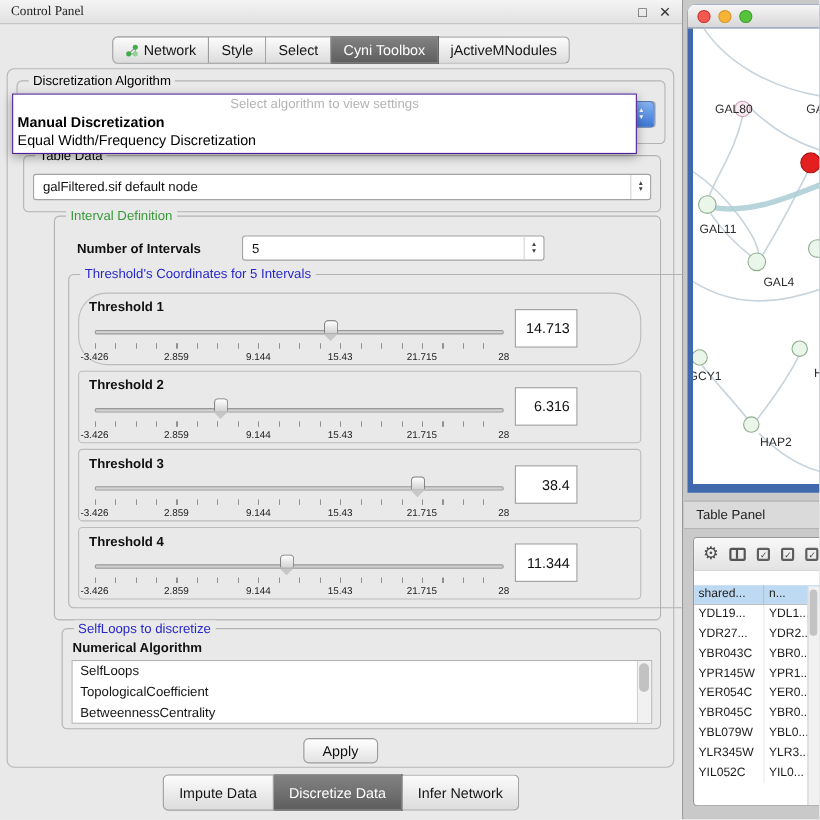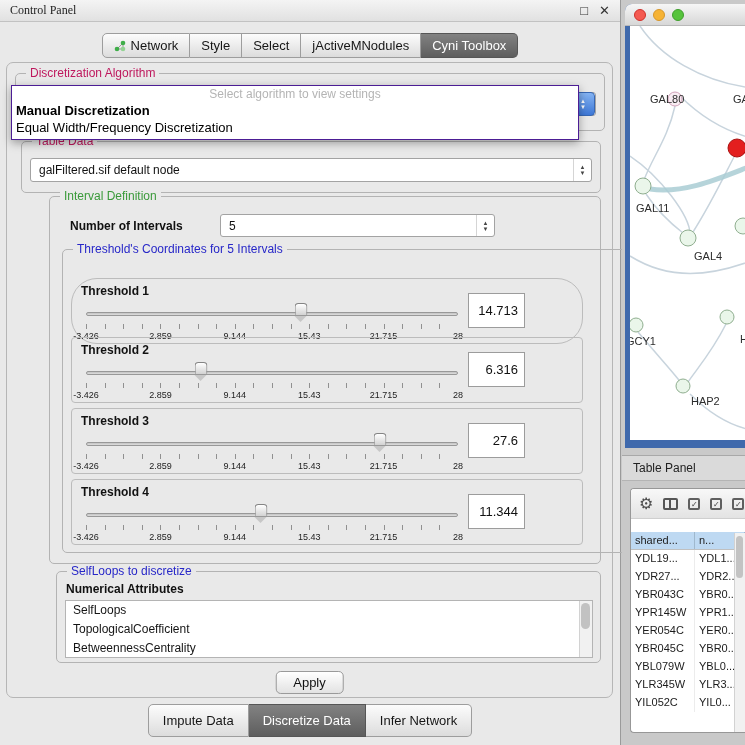--- a/index.html
+++ b/index.html
@@ -14,21 +14,21 @@
 
   .tabrow { position:absolute; top:33px; left:0; width:100%; display:flex; justify-content:center; }
   .tab { display:flex; align-items:center; gap:5px; padding:4px 11px; font-size:13px; color:#161616; background:linear-gradient(#fcfcfc,#dcdcdc); border:1px solid #9d9d9d; border-left:none; white-space:nowrap; }
   .tab:first-child { border-left:1px solid #9d9d9d; border-radius:5px 0 0 5px; }
   .tab:last-child { border-radius:0 5px 5px 0; }
   .tab.selected { background:linear-gradient(#828282,#5e5e5e); color:#fff; border-color:#565656; }
 
   .inner-panel { position:absolute; top:62px; left:6px; width:607px; height:636px; border:1px solid #b6b6b6; border-radius:7px; background:#e9e9e9; }
 
   .group { position:absolute; border:1px solid #b3b3b3; border-radius:5px; }
-  .legend { position:absolute; top:-8px; left:10px; background:#e9e9e9; padding:0 4px; font-size:12px; color:#be185d; white-space:nowrap; }
+  .legend { position:absolute; top:-8px; left:10px; background:#e9e9e9; padding:0 4px; font-size:12px; color:#000000; white-space:nowrap; }
   .legend.green { color:#3a9a3a; }
   .legend.blue { color:#2727c8; }
 
   .combo { position:absolute; height:24px; background:#fff; border:1px solid #a3a3a3; border-radius:3px; font-size:12px; color:#111; display:flex; align-items:center; padding-left:8px; }
   .combo .cval { flex:1; white-space:nowrap; overflow:hidden; }
   .stepper { width:18px; height:100%; display:flex; flex-direction:column; align-items:center; justify-content:center; color:#444; border-left:1px solid #d5d5d5; }
   .stepper span { font-size:6px; line-height:6px; }
   .blue-cap { position:absolute; right:0; top:-1px; bottom:-1px; width:24px; border-radius:0 4px 4px 0; background:linear-gradient(#84b3f2,#3d77d6); border:1px solid #3767b4; display:flex; flex-direction:column; align-items:center; justify-content:center; color:#fff; }
   .blue-cap span { font-size:6px; line-height:6px; }
 
@@ -129,25 +129,25 @@
           <circle cx="9" cy="9" r="2.3" fill="#93d393"></circle>
         </svg>
         <span>Network</span>
       </div>
       <div class="tab">
         <span>Style</span>
       </div>
       <div class="tab">
         <span>Select</span>
       </div>
+      <div class="tab selected">
+        <span>Cyni Toolbox</span>
+      </div>
       <div class="tab">
         <span>jActiveMNodules</span>
-      </div>
-      <div class="tab selected">
-        <span>Cyni Toolbox</span>
       </div>
     </div>
 
     <div class="inner-panel">
 
       <div class="group" style="left:8px; top:10px; width:590px; height:58px;">
         <span class="legend">Discretization Algorithm</span>
         <div class="combo" style="left:8px; right:8px; top:18px;">
           <span class="cval"></span>
           <div class="blue-cap">
@@ -182,21 +182,21 @@
           <span class="cval">5</span>
           <div class="stepper">
             <span>▲</span>
             <span>▼</span>
           </div>
         </div>
 
         <div class="group" style="left:12px; top:52px; width:588px; height:304px;text-decoration:underline;">
           <span class="legend blue">Threshold's Coordinates for 5 Intervals</span>
 
-          <div class="threshold-row" style="top:28px;border-radius:26px;">
+          <div class="threshold-row" style="top:16px;border-radius:26px;">
             <div class="th-label">Threshold 1</div>
             <div class="slider">
               <div class="track"></div>
               <div class="thumb" style="left: 57.7197%;"></div>
               <div class="ticks"></div>
               <div class="scale">
                 <span>-3.426</span>
                 <span>2.859</span>
                 <span>9.144</span>
                 <span>15.43</span>
@@ -233,21 +233,21 @@
               <div class="ticks"></div>
               <div class="scale">
                 <span>-3.426</span>
                 <span>2.859</span>
                 <span>9.144</span>
                 <span>15.43</span>
                 <span>21.715</span>
                 <span>28</span>
               </div>
             </div>
-            <div class="value-box">27.6</div>
+            <div class="value-box">38.4</div>
           </div>
 
           <div class="threshold-row" style="top:229px;">
             <div class="th-label">Threshold 4</div>
             <div class="slider">
               <div class="track"></div>
               <div class="thumb" style="left: 46.9993%;"></div>
               <div class="ticks"></div>
               <div class="scale">
                 <span>-3.426</span>
@@ -258,21 +258,21 @@
                 <span>28</span>
               </div>
             </div>
             <div class="value-box">11.344</div>
           </div>
         </div>
       </div>
 
       <div class="group" style="left:49px; top:508px; width:545px; height:92px;">
         <span class="legend blue">SelfLoops to discretize</span>
-        <div class="attr-subtitle">Numerical Attributes</div>
+        <div class="attr-subtitle">Numerical Algorithm</div>
         <div class="attr-list">
           <div class="attr-item">SelfLoops</div>
           <div class="attr-item">TopologicalCoefficient</div>
           <div class="attr-item">BetweennessCentrality</div>
           <div class="vscroll">
             <div class="sb-thumb"></div>
           </div>
         </div>
       </div>
 

